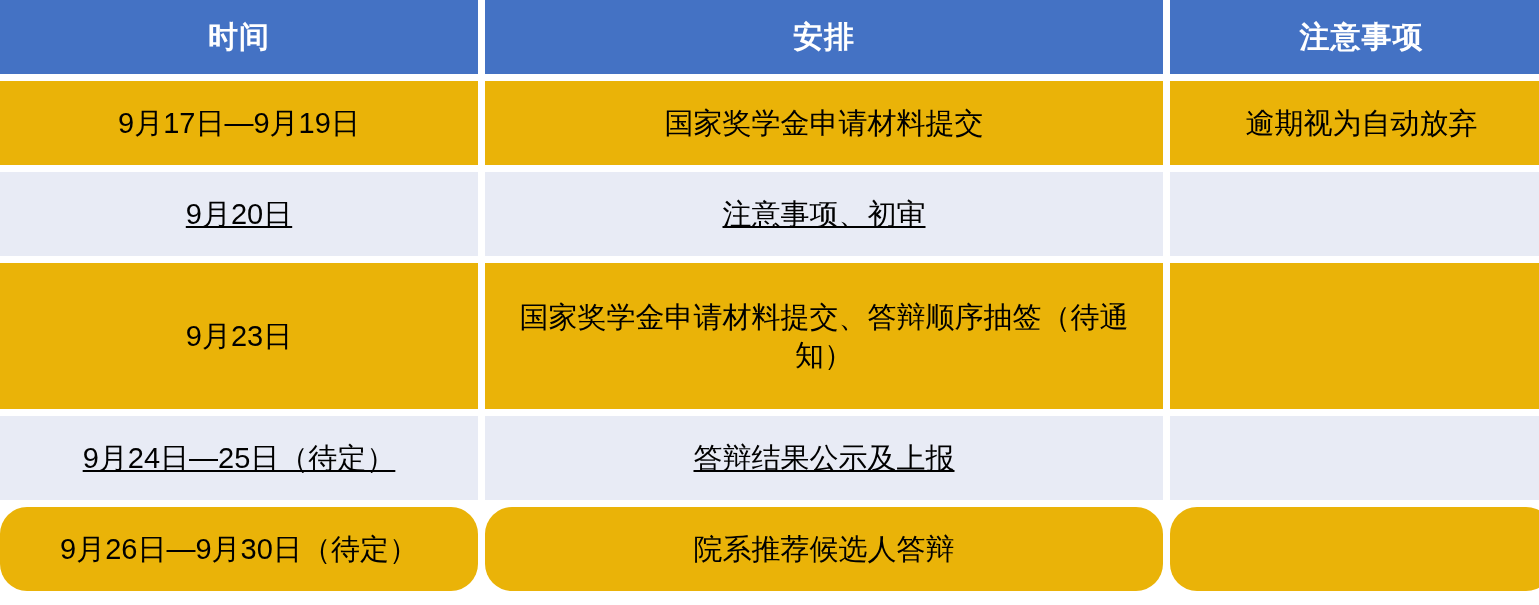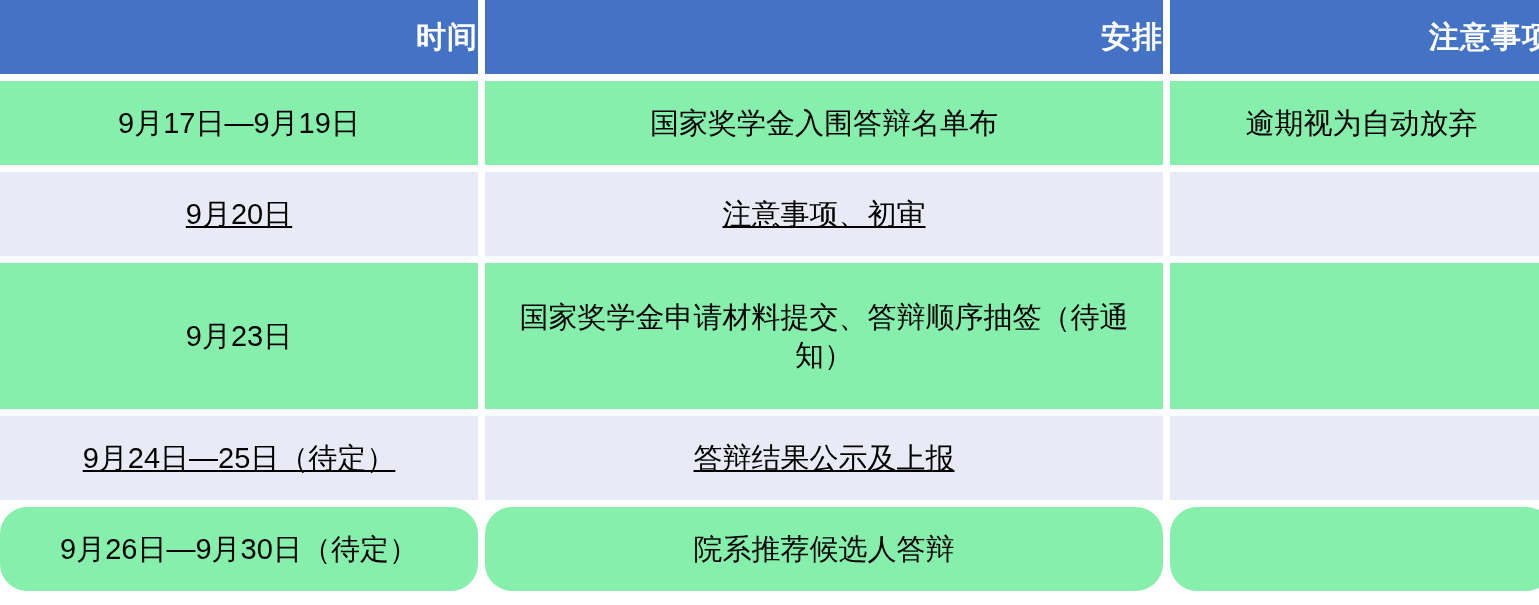--- a/index.html
+++ b/index.html
@@ -24,35 +24,35 @@
   .col-time   { width: 478px; }
   .col-plan   { width: 678px; }
   .col-notes  { width: 383px; }
 
   thead th {
     background: #4472C4;
     color: #ffffff;
     font-weight: bold;
     font-size: 30px;
     height: 74px;
-    text-align: right;
+    text-align: center;
     vertical-align: middle;
     padding: 0;
     letter-spacing: 1px;
   }
   tbody td {
     color: #000000;
     font-size: 29px;
     text-align: center;
     vertical-align: middle;
     padding: 0 6px;
     line-height: 1.32;
     font-weight: normal;
   }
-  tr.row-shade td { background: #86efac; }
+  tr.row-shade td { background: #eab308; }
   tr.row-light td { background: #E8EBF5; text-decoration: underline; }
 
   tr.r1 td { height: 80px; }
   tr.r2 td { height: 80px; }
   tr.r3 td { height: 140px; }
   tr.r4 td { height: 80px; }
   tr.r5 td { height: 80px; border-radius: 27px; }
 
   .cell-empty { font-size: 0; }
 </style>
@@ -68,21 +68,21 @@
   <thead>
     <tr>
       <th>时间</th>
       <th>安排</th>
       <th>注意事项</th>
     </tr>
   </thead>
   <tbody>
     <tr class="r1 row-shade">
       <td>9月17日—9月19日</td>
-      <td>国家奖学金入围答辩名单布</td>
+      <td>国家奖学金申请材料提交</td>
       <td>逾期视为自动放弃</td>
     </tr>
     <tr class="r2 row-light">
       <td>9月20日</td>
       <td>注意事项、初审</td>
       <td class="cell-empty"></td>
     </tr>
     <tr class="r3 row-shade">
       <td>9月23日</td>
       <td>国家奖学金申请材料提交、答辩顺序抽签（待通知）</td>

